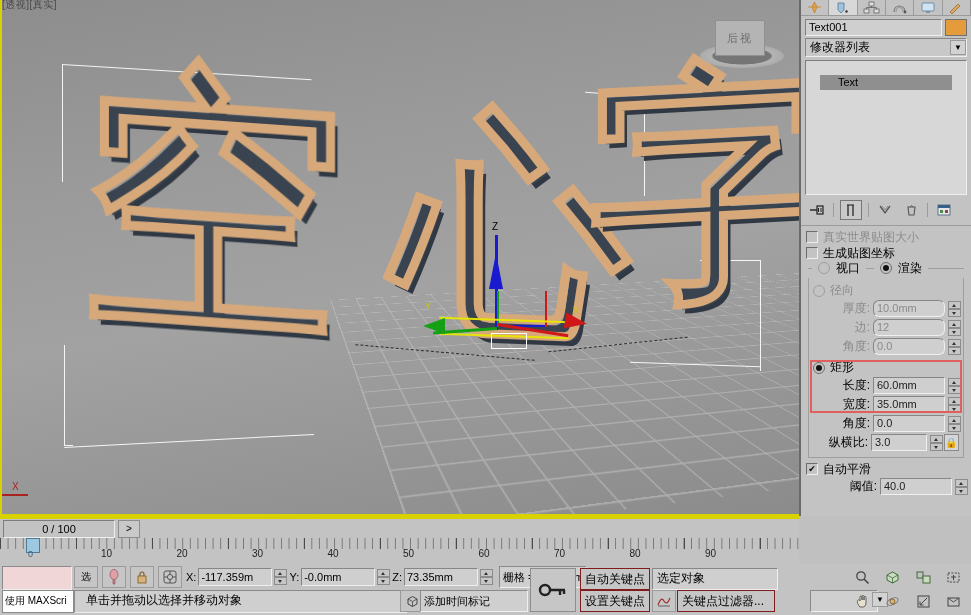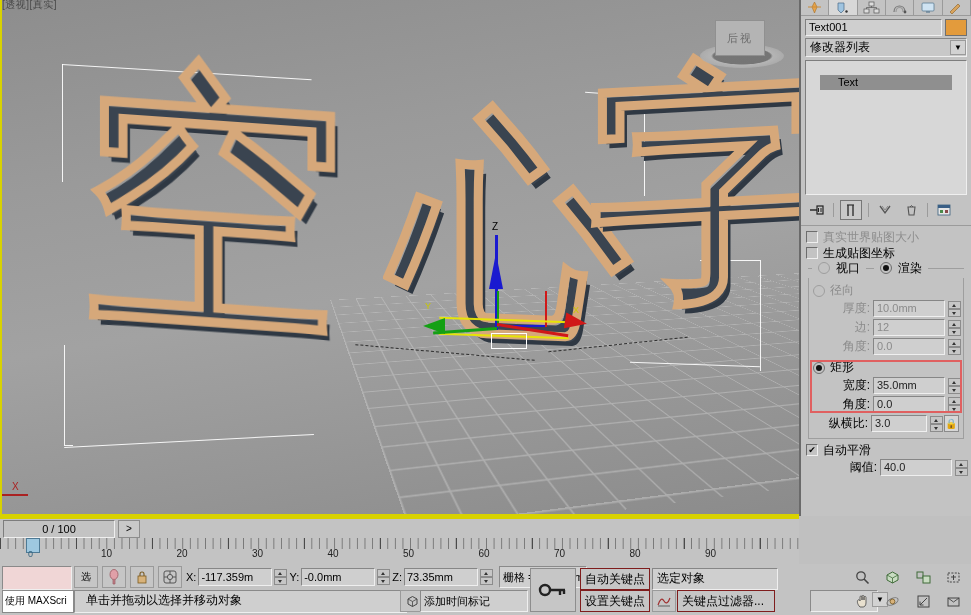--- a/index.html
+++ b/index.html
@@ -103,21 +103,21 @@
   .grp-line{flex:1;height:1px;background:#9e9e9e;}
   .radio{width:10px;height:10px;border-radius:50%;background:#c3c3c3;border:1px solid #6d6d6d;position:relative;}
   .radio.on::after{content:"";position:absolute;left:2px;top:2px;width:6px;height:6px;border-radius:50%;background:#111;}
   .radio.dim{border-color:#9d9d9d;}
   .rrow{display:flex;align-items:center;gap:5px;height:17px;font-size:12px;}
   .rrow.dim,.frow.dim{color:#8b8b8b;}
   .frow{display:flex;align-items:center;justify-content:flex-end;gap:3px;height:19px;font-size:12px;}
   .flabel{text-align:right;}
   .fval{width:64px;height:15px;background:#cfcfcf;border:1px solid #868686;border-right-color:#efefef;border-bottom-color:#efefef;
     font-size:11px;line-height:15px;padding:0 3px;color:#222;}
-  .fval.dim{color:#8b8b8b;}
+  .fval.dim{color:#8b8b8b;border-radius:6px;}
   .spin{width:11px;height:16px;display:flex;flex-direction:column;justify-content:space-between;}
   .spin i{display:block;width:11px;height:7px;background:#c6c6c6;border:1px solid #8c8c8c;position:relative;}
   .spin i::after{content:"";position:absolute;left:3px;top:2px;border-left:2.5px solid transparent;border-right:2.5px solid transparent;}
   .spin i.up::after{border-bottom:3px solid #333;}
   .spin i.dn::after{border-top:3px solid #333;}
   .lockicon{width:13px;height:15px;background:#d6d6d6;border:1px solid #8a8a8a;display:flex;align-items:center;justify-content:center;color:#3b3b9c;font-size:10px;}
   .redbox{position:absolute;border:2px solid #e06060;pointer-events:none;}
 
   
   .yellowbar{position:absolute;left:0;top:516px;width:799px;height:3px;background:#d8d200;}
@@ -371,20 +371,28 @@
               <i class="dn"></i>
             </span>
         </div>
 
         <div class="rrow" style="margin-top:3px;">
           <span class="radio on"></span>
           <span>矩形</span>
         </div>
 
         <div class="frow">
+          <span class="flabel">长度:</span>
+          <span class="fval">60.0mm</span>
+          <span class="spin">
+              <i class="up"></i>
+              <i class="dn"></i>
+            </span>
+        </div>
+        <div class="frow">
           <span class="flabel">宽度:</span>
           <span class="fval">35.0mm</span>
           <span class="spin">
               <i class="up"></i>
               <i class="dn"></i>
             </span>
         </div>
         <div class="frow">
           <span class="flabel">角度:</span>
           <span class="fval">0.0</span>

